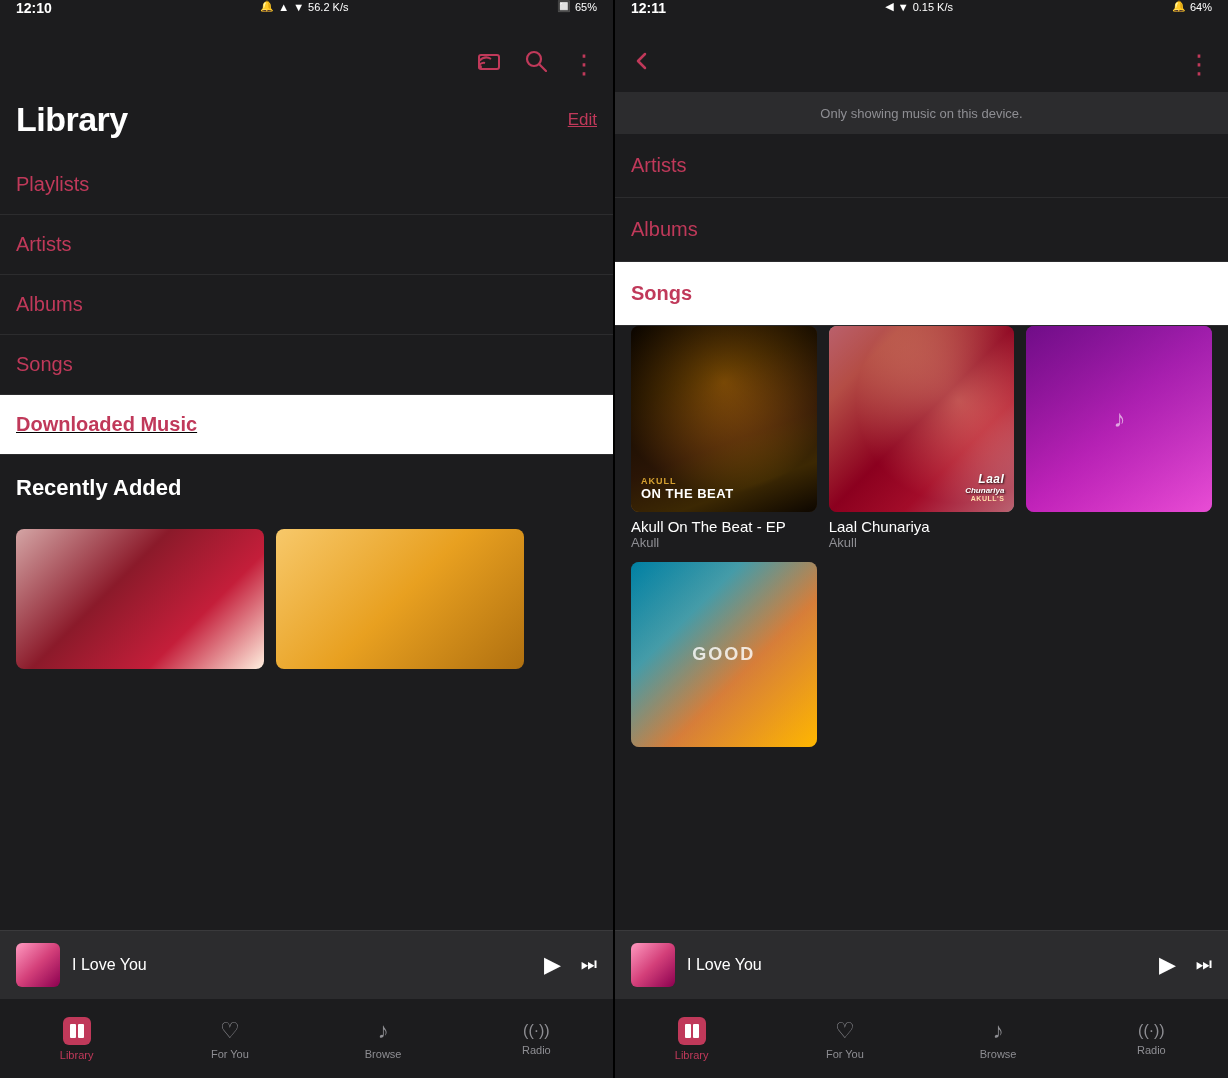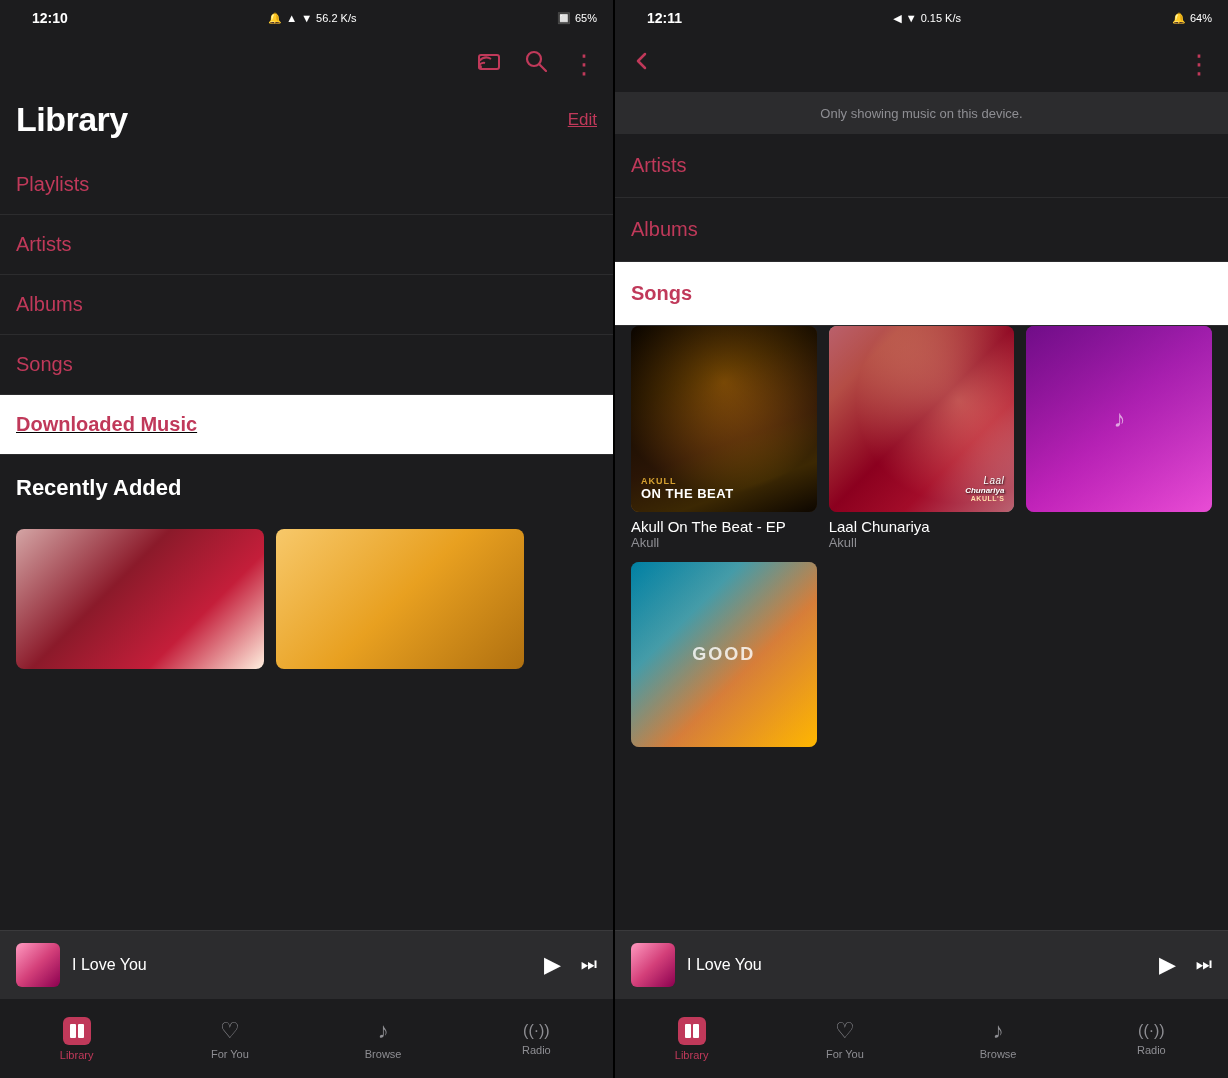--- a/index.html
+++ b/index.html
@@ -21,25 +21,24 @@
       background: #1c1c1e;
       position: relative;
       overflow: hidden;
     }
 
     
     .status-bar {
       height: 36px;
       background: #1c1c1e;
       display: flex;
-      align-items: center;
+      align-items: flex-start;
       justify-content: space-between;
       padding: 0 16px;
       flex-shrink: 0;
-      margin-left: 16px;
     }
     .status-bar-time {
       color: #fff;
       font-size: 14px;
       font-weight: 600;
     }
     .status-bar-icons {
       display: flex;
       align-items: center;
       gap: 4px;
@@ -548,21 +547,21 @@
           </div>
           <div class="rd-title">Akull On The Beat - EP</div>
           <div class="rd-artist">Akull</div>
         </div>
 
         <div class="rd-item">
           <div class="rd-art">
             <div class="rd-art-inner art-laal-chunariya" style="display:flex;align-items:flex-end;justify-content:flex-end;padding:10px;position:relative;">
               <div style="position:absolute;top:0;left:0;right:0;bottom:0;background:radial-gradient(circle at 70% 40%, rgba(255,200,150,0.4) 0%, rgba(140,0,30,0.6) 60%);"></div>
               <div style="position:relative;z-index:1;text-align:right;">
-                <div style="color:#fff;font-size:10px;font-weight:400;letter-spacing:0.5px;font-style:italic;text-shadow:1px 1px 2px rgba(0,0,0,0.8);">Laal</div>
+                <div style="color:#fff;font-size:12px;font-weight:700;letter-spacing:0.5px;font-style:italic;text-shadow:1px 1px 2px rgba(0,0,0,0.8);">Laal</div>
                 <div style="color:#fff;font-size:8px;font-weight:700;font-style:italic;text-shadow:1px 1px 2px rgba(0,0,0,0.8);">Chunariya</div>
                 <div style="color:#ffddaa;font-size:7px;font-weight:600;letter-spacing:0.5px;">AKULL'S</div>
               </div>
             </div>
           </div>
           <div class="rd-title">Laal Chunariya</div>
           <div class="rd-artist">Akull</div>
         </div>
 
         <div class="rd-item">

